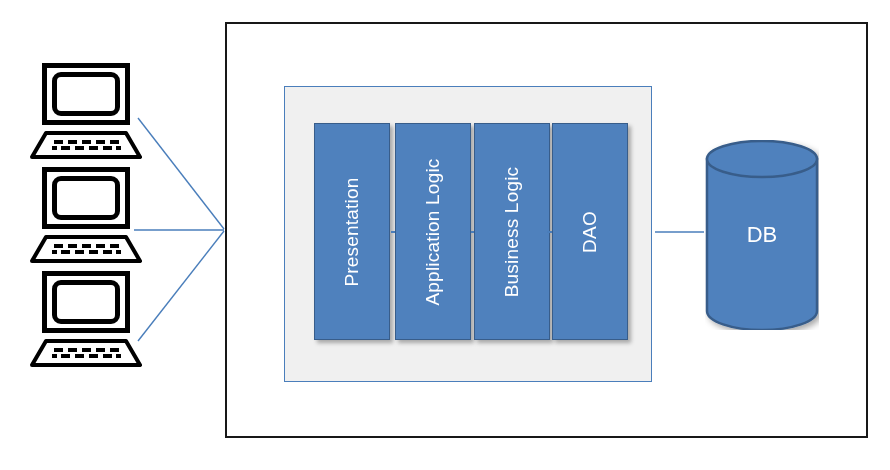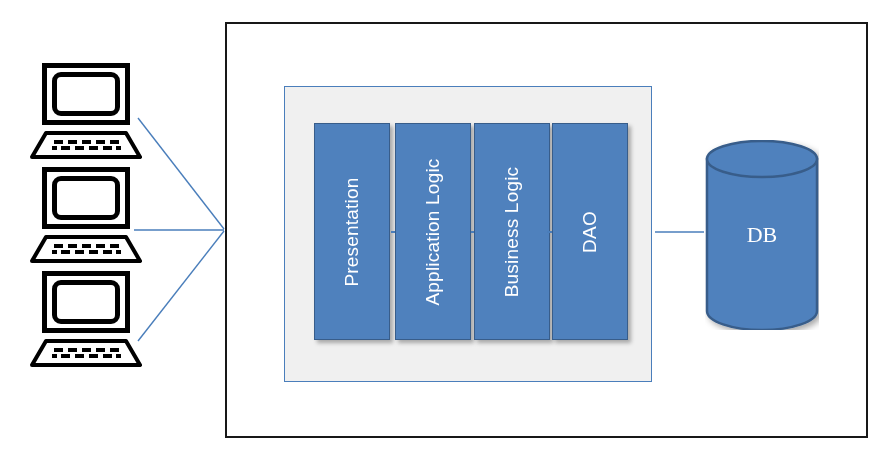--- a/index.html
+++ b/index.html
@@ -129,21 +129,21 @@
     position: absolute;
     left: 0;
     top: 0;
     width: 114px;
     height: 190px;
     display: flex;
     align-items: center;
     justify-content: center;
     color: #ffffff;
     font-size: 22px;
-    font-family: Liberation Serif, serif;
+    font-family: Liberation Sans, sans-serif;
   }
 </style>
 </head>
 <body>
 
 <div id="canvas">
 
   <div class="client" style="left:30px; top:63px;">
     <div class="monitor-outer">
       <div class="monitor-inner"></div>

